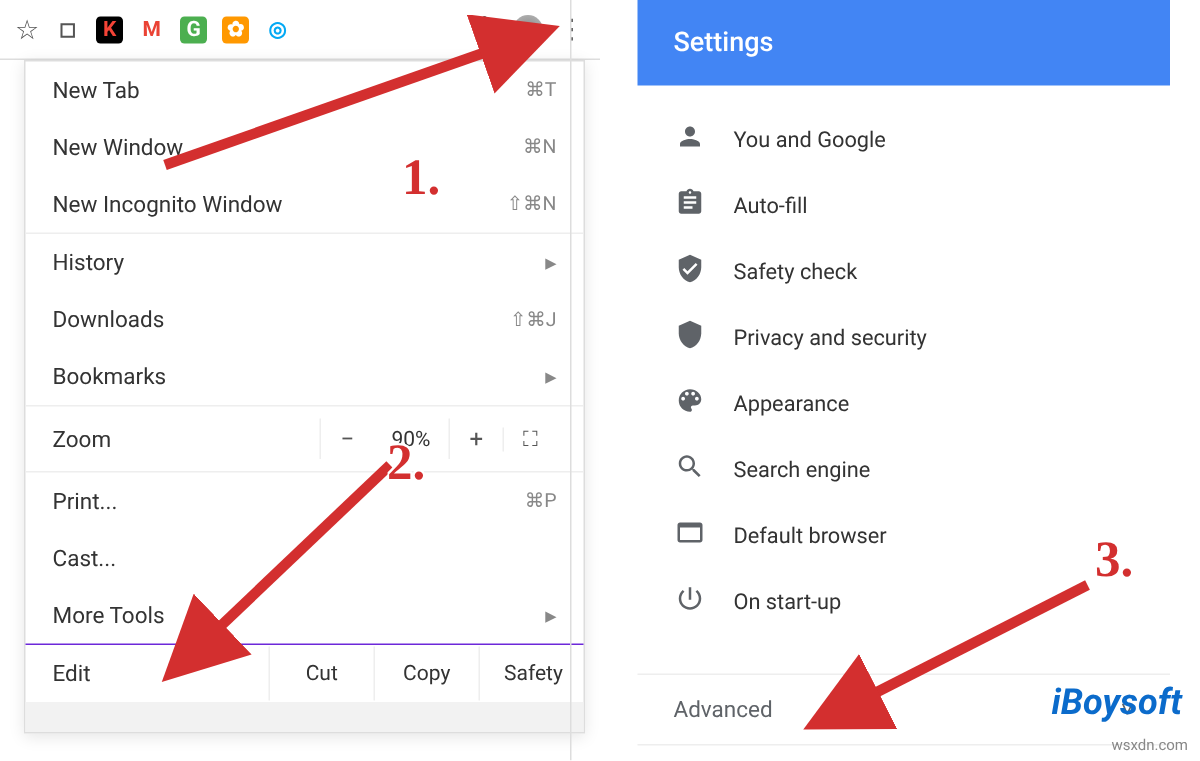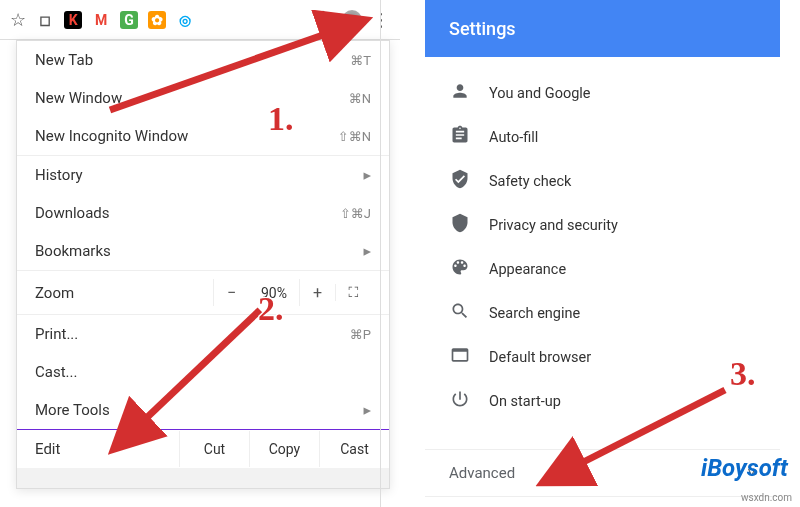--- a/index.html
+++ b/index.html
@@ -112,21 +112,21 @@
       <span>Cast...</span>
     </div>
     <div class="menu-item">
       <span>More Tools</span>
       <span class="chevron">▸</span>
     </div>
     <div class="menu-edit">
       <span class="label">Edit</span>
       <span class="ebtn">Cut</span>
       <span class="ebtn">Copy</span>
-      <span class="ebtn">Cast</span>
+      <span class="ebtn">Safety</span>
     </div>
     <div class="menu-item highlight">
       
       
     </div>
 
   </div>
 </div>
 
 <div class="right-pane">

